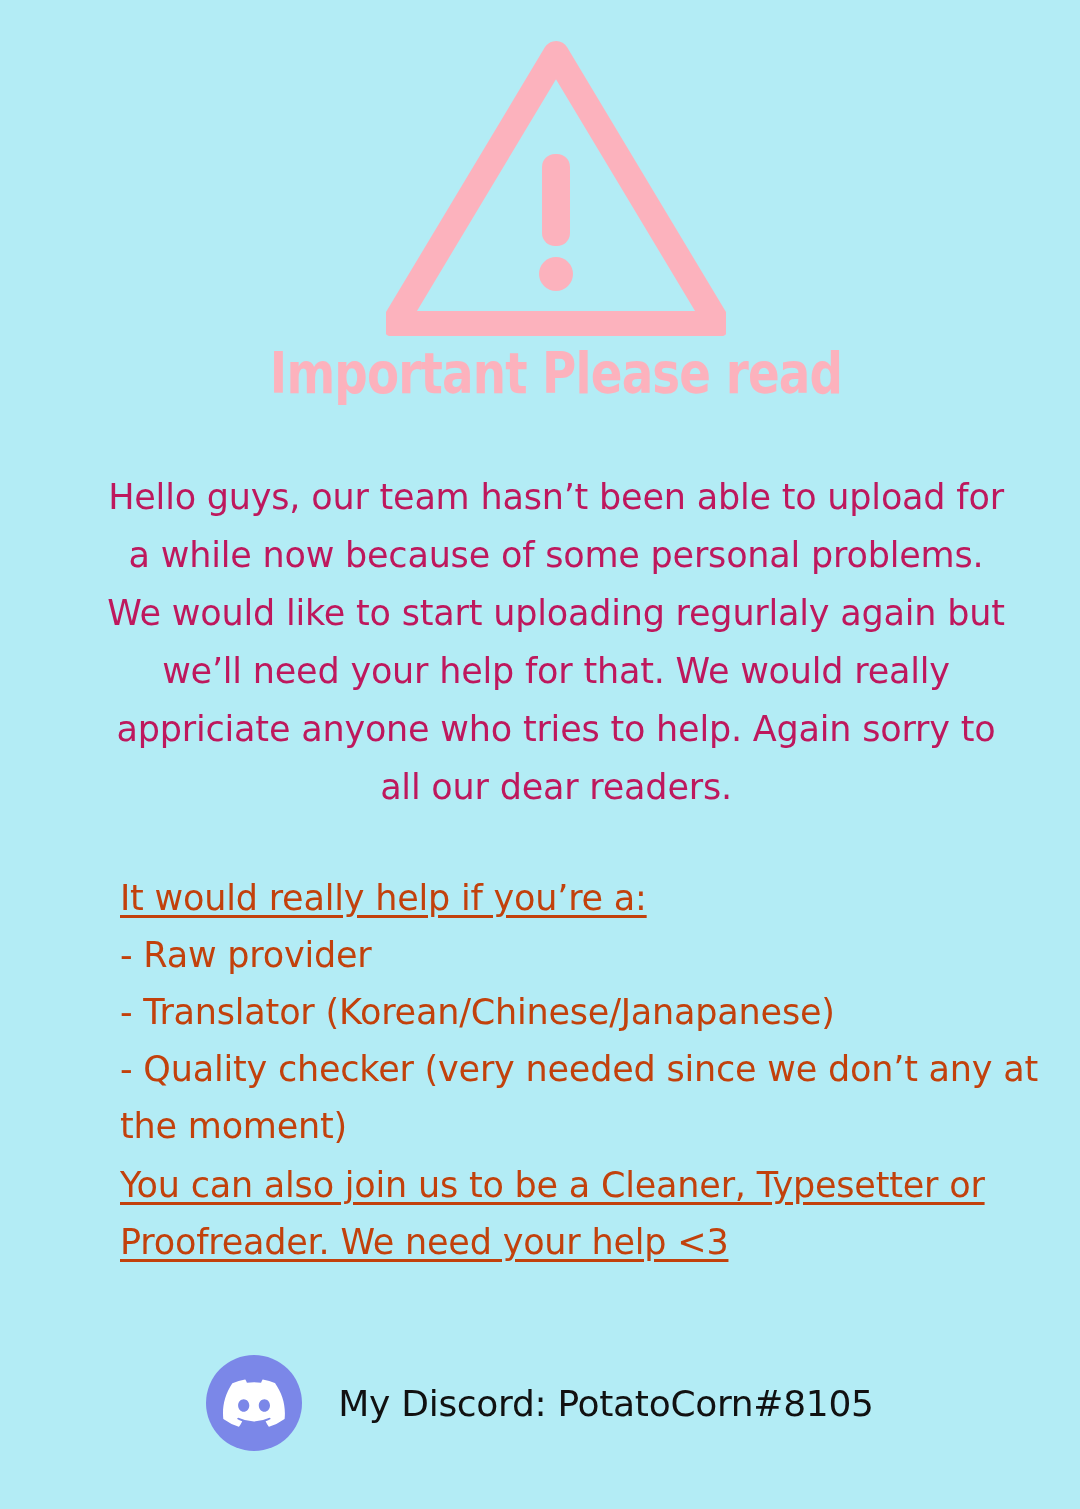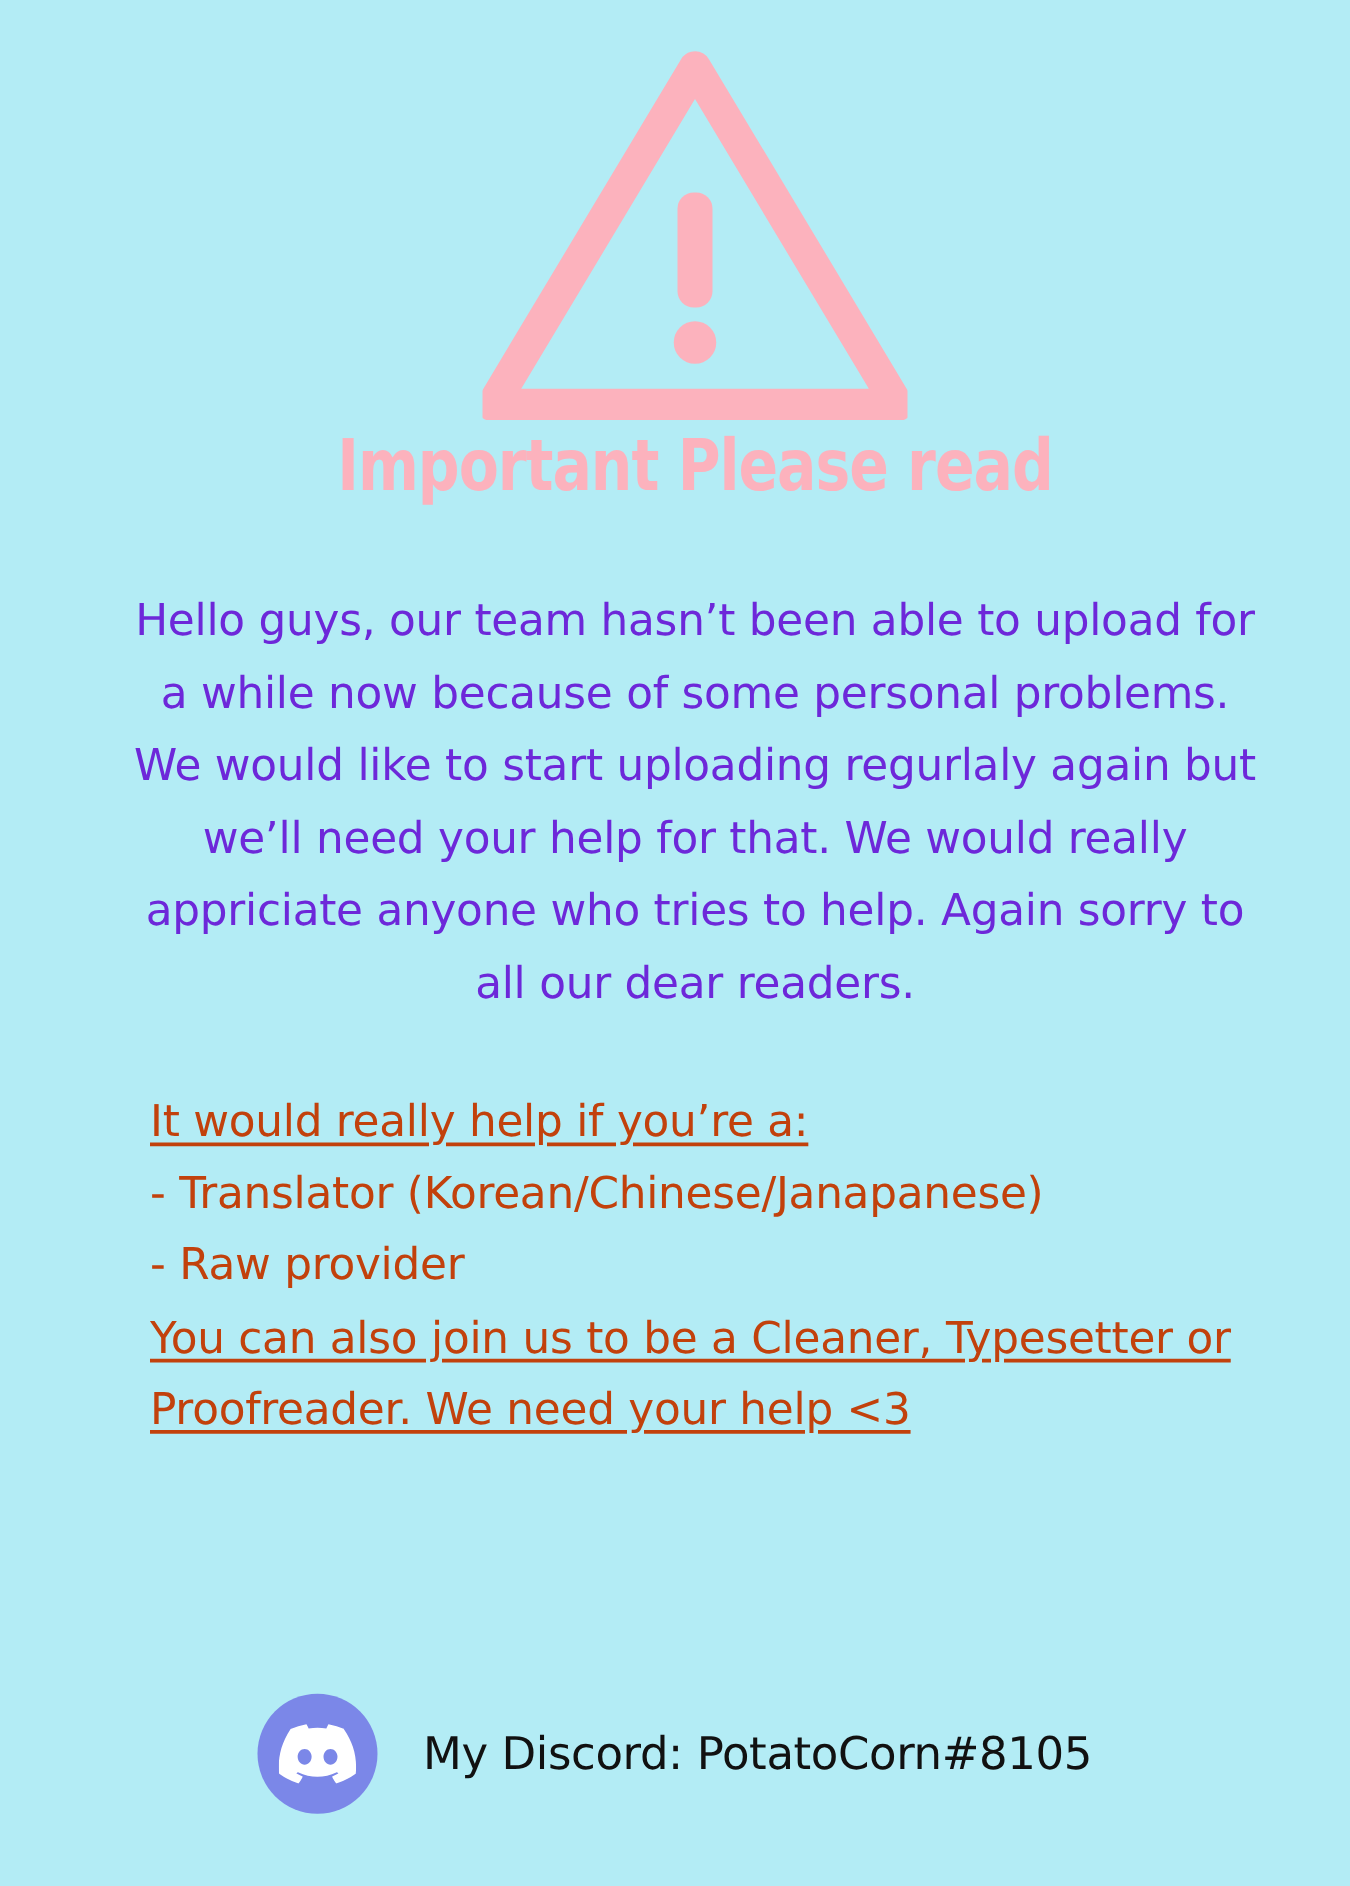--- a/index.html
+++ b/index.html
@@ -42,21 +42,21 @@
     font-size: 57px;
     letter-spacing: -1px;
     margin-top: 4px;
     transform: scaleX(0.82);
     transform-origin: center;
     white-space: nowrap;
   }
 
   
   .para {
-    color: #6d28d9;
+    color: #be185d;
     font-family: "DejaVu Sans", sans-serif;
     font-size: 35px;
     line-height: 58px;
     text-align: center;
     margin: 62px 70px 0 70px;
     letter-spacing: -0.2px;
   }
 
   
   .list-block {
@@ -121,22 +121,23 @@
       <circle cx="170" cy="238" r="17" fill="#fcb2bd"></circle>
     </svg>
   </div>
 
   <div class="title">Important Please read</div>
 
   <div class="para">Hello guys, our team hasn’t been able to upload for a while now because of some personal problems. We would like  to start uploading regurlaly again but we’ll need your help for that. We would really appriciate anyone who tries to help. Again sorry to all our dear readers.</div>
 
   <div class="list-block">
     <div class="list-heading">It would really help if you’re a:</div>
+    <div class="list-item">- Raw provider</div>
     <div class="list-item">- Translator (Korean/Chinese/Janapanese)</div>
-    <div class="list-item">- Raw provider</div>
+    <div class="list-item">- Quality checker (very needed since we don’t any at the moment)</div>
     <div class="closing">You can also join us to be a Cleaner, Typesetter or Proofreader. We need your help &lt;3</div>
   </div>
 
   <div class="footer">
     <div class="discord-badge">
       <svg width="62" height="48" viewBox="0 0 71 55">
         <path fill="#ffffff" d="M60.1 4.9A58.5 58.5 0 0 0 45.6.5a.2.2 0 0 0-.2.1c-.6 1.1-1.3 2.6-1.8 3.7a54 54 0 0 0-16.2 0c-.5-1.2-1.2-2.6-1.9-3.7a.2.2 0 0 0-.2-.1 58.4 58.4 0 0 0-14.5 4.4.2.2 0 0 0-.1.1C1.6 18.8-1 32.3.3 45.6a.2.2 0 0 0 .1.2 58.8 58.8 0 0 0 17.7 8.9.2.2 0 0 0 .2-.1c1.4-1.9 2.6-3.9 3.6-6a.2.2 0 0 0-.1-.3 38.7 38.7 0 0 1-5.5-2.6.2.2 0 0 1 0-.4l1.1-.8a.2.2 0 0 1 .2 0 41.9 41.9 0 0 0 35.6 0 .2.2 0 0 1 .2 0l1.1.9a.2.2 0 0 1 0 .3 36.3 36.3 0 0 1-5.5 2.6.2.2 0 0 0-.1.3c1 2.1 2.2 4.1 3.6 6a.2.2 0 0 0 .2.1 58.6 58.6 0 0 0 17.8-8.9.2.2 0 0 0 .1-.2c1.5-15.3-2.6-28.7-10.9-40.6a.2.2 0 0 0-.1-.1zM23.7 37.5c-3.5 0-6.4-3.2-6.4-7.2s2.8-7.2 6.4-7.2c3.6 0 6.5 3.3 6.4 7.2 0 4-2.8 7.2-6.4 7.2zm23.7 0c-3.5 0-6.4-3.2-6.4-7.2s2.8-7.2 6.4-7.2c3.6 0 6.5 3.3 6.4 7.2 0 4-2.8 7.2-6.4 7.2z"></path>
       </svg>
     </div>
     <div class="discord-handle">My Discord: PotatoCorn#8105</div>

